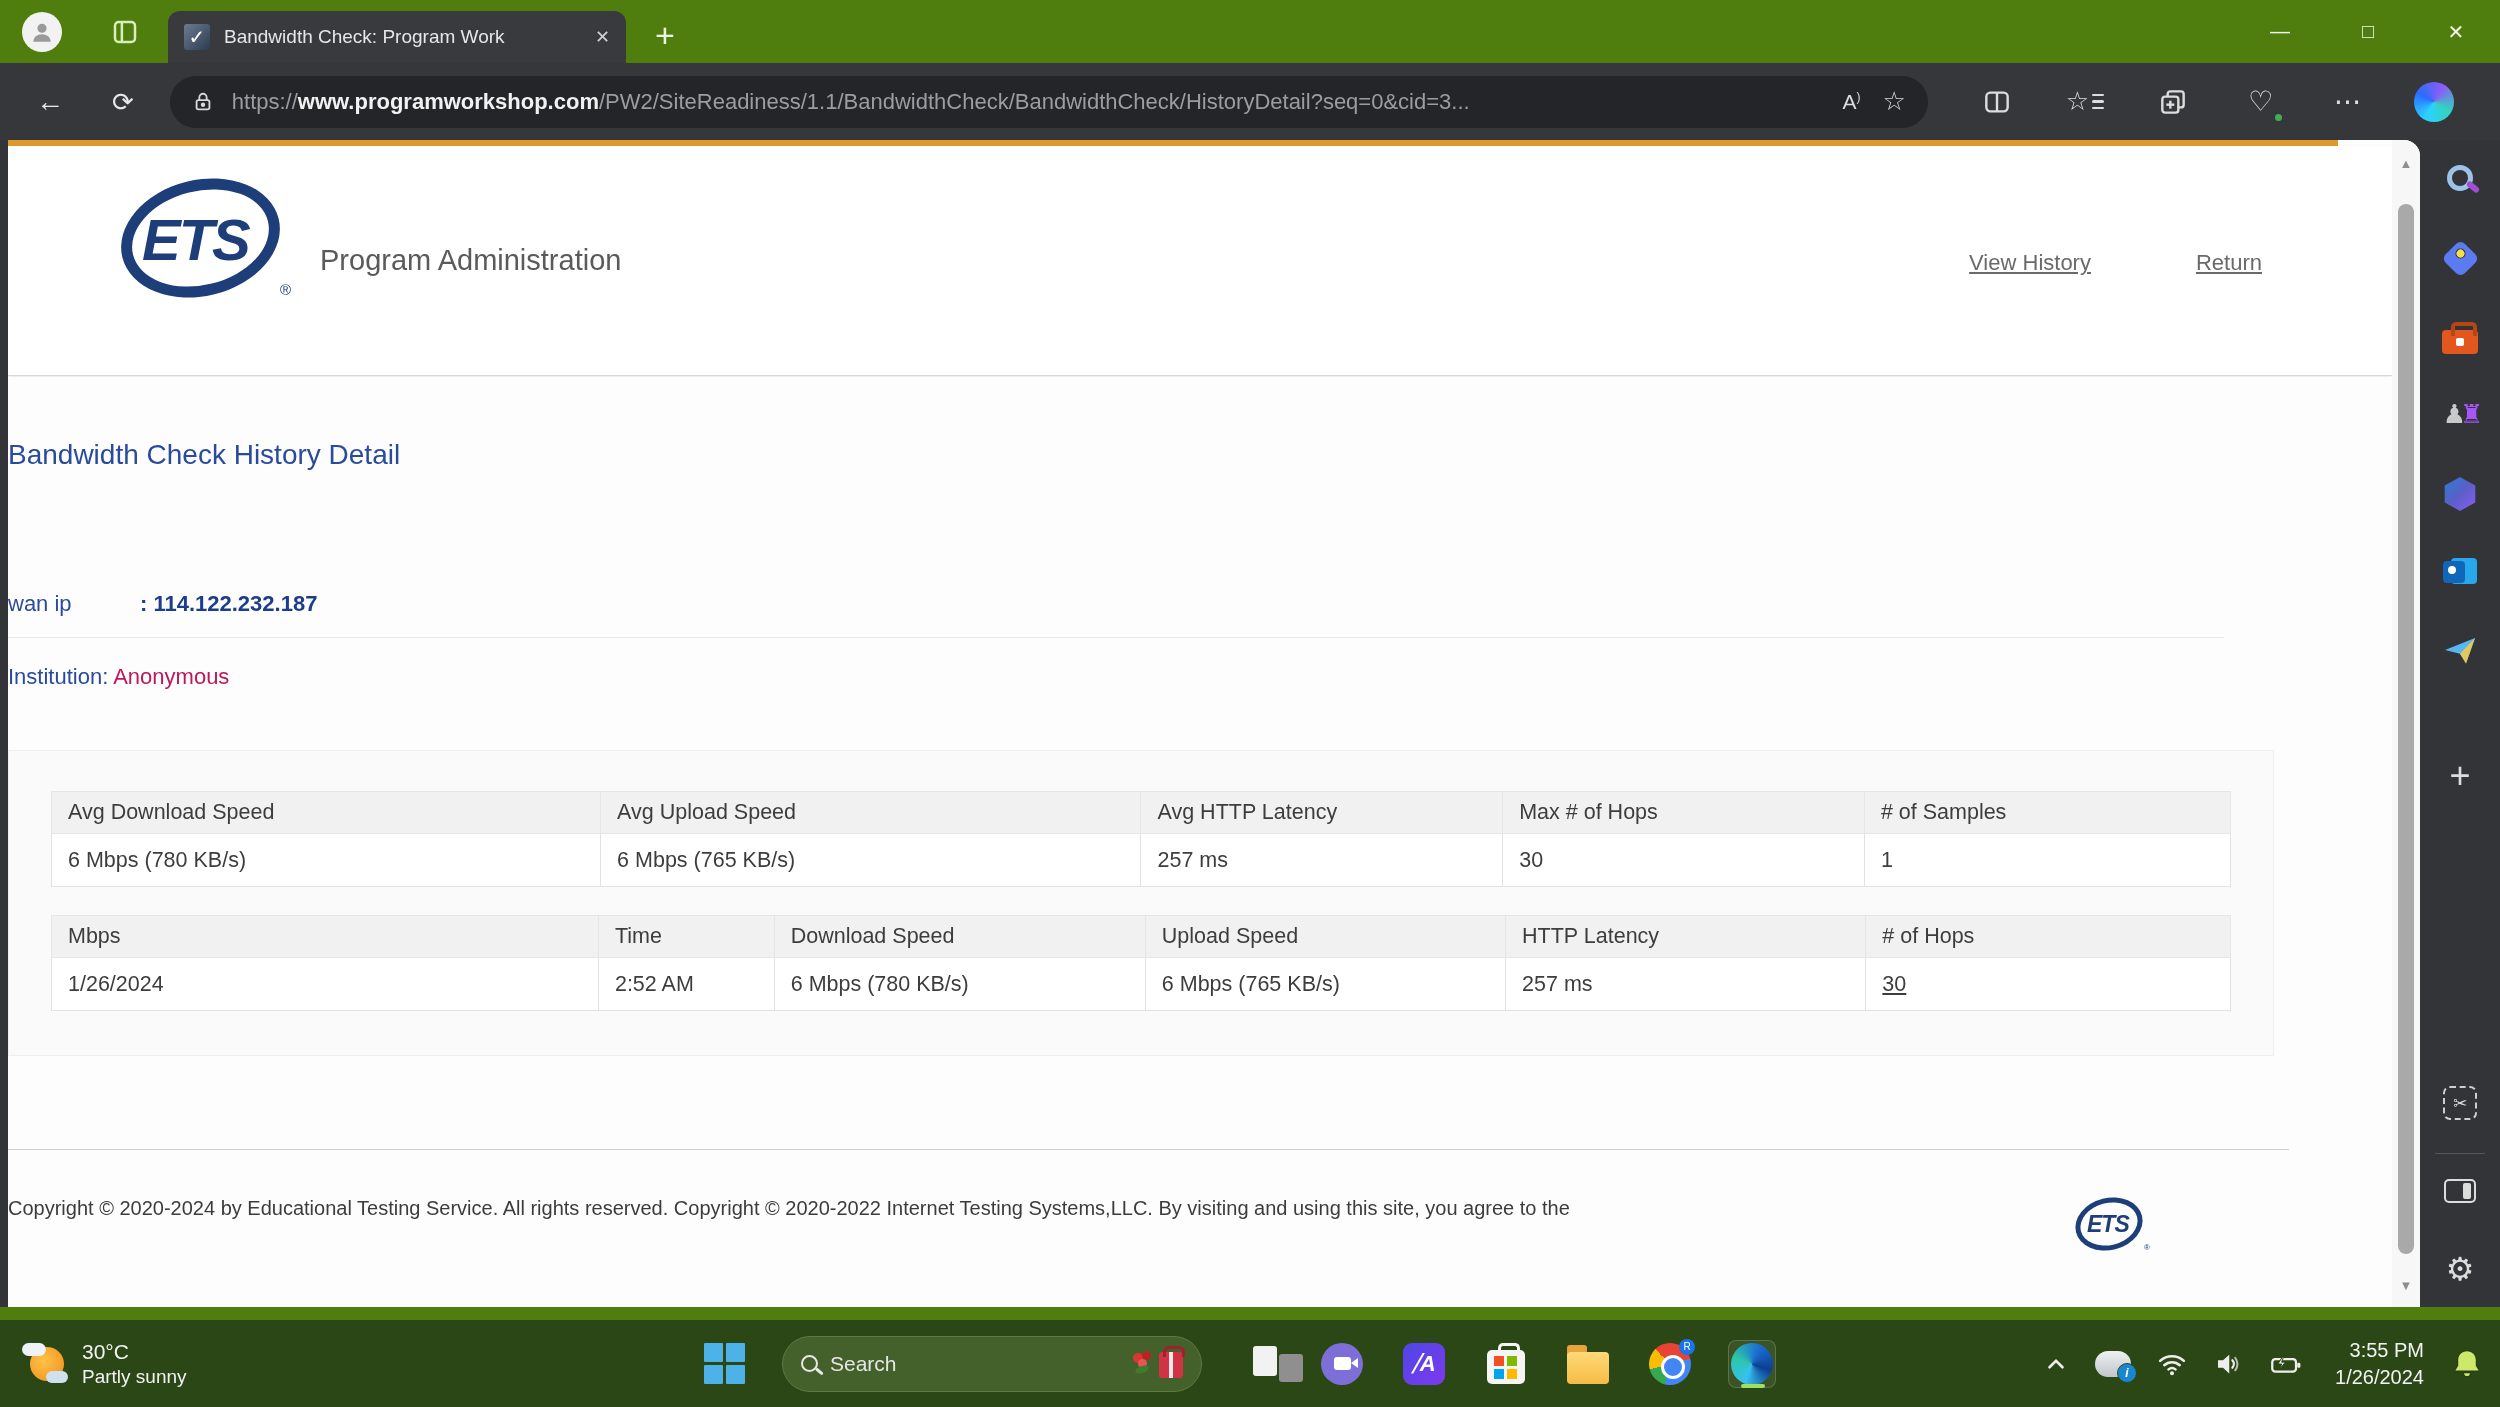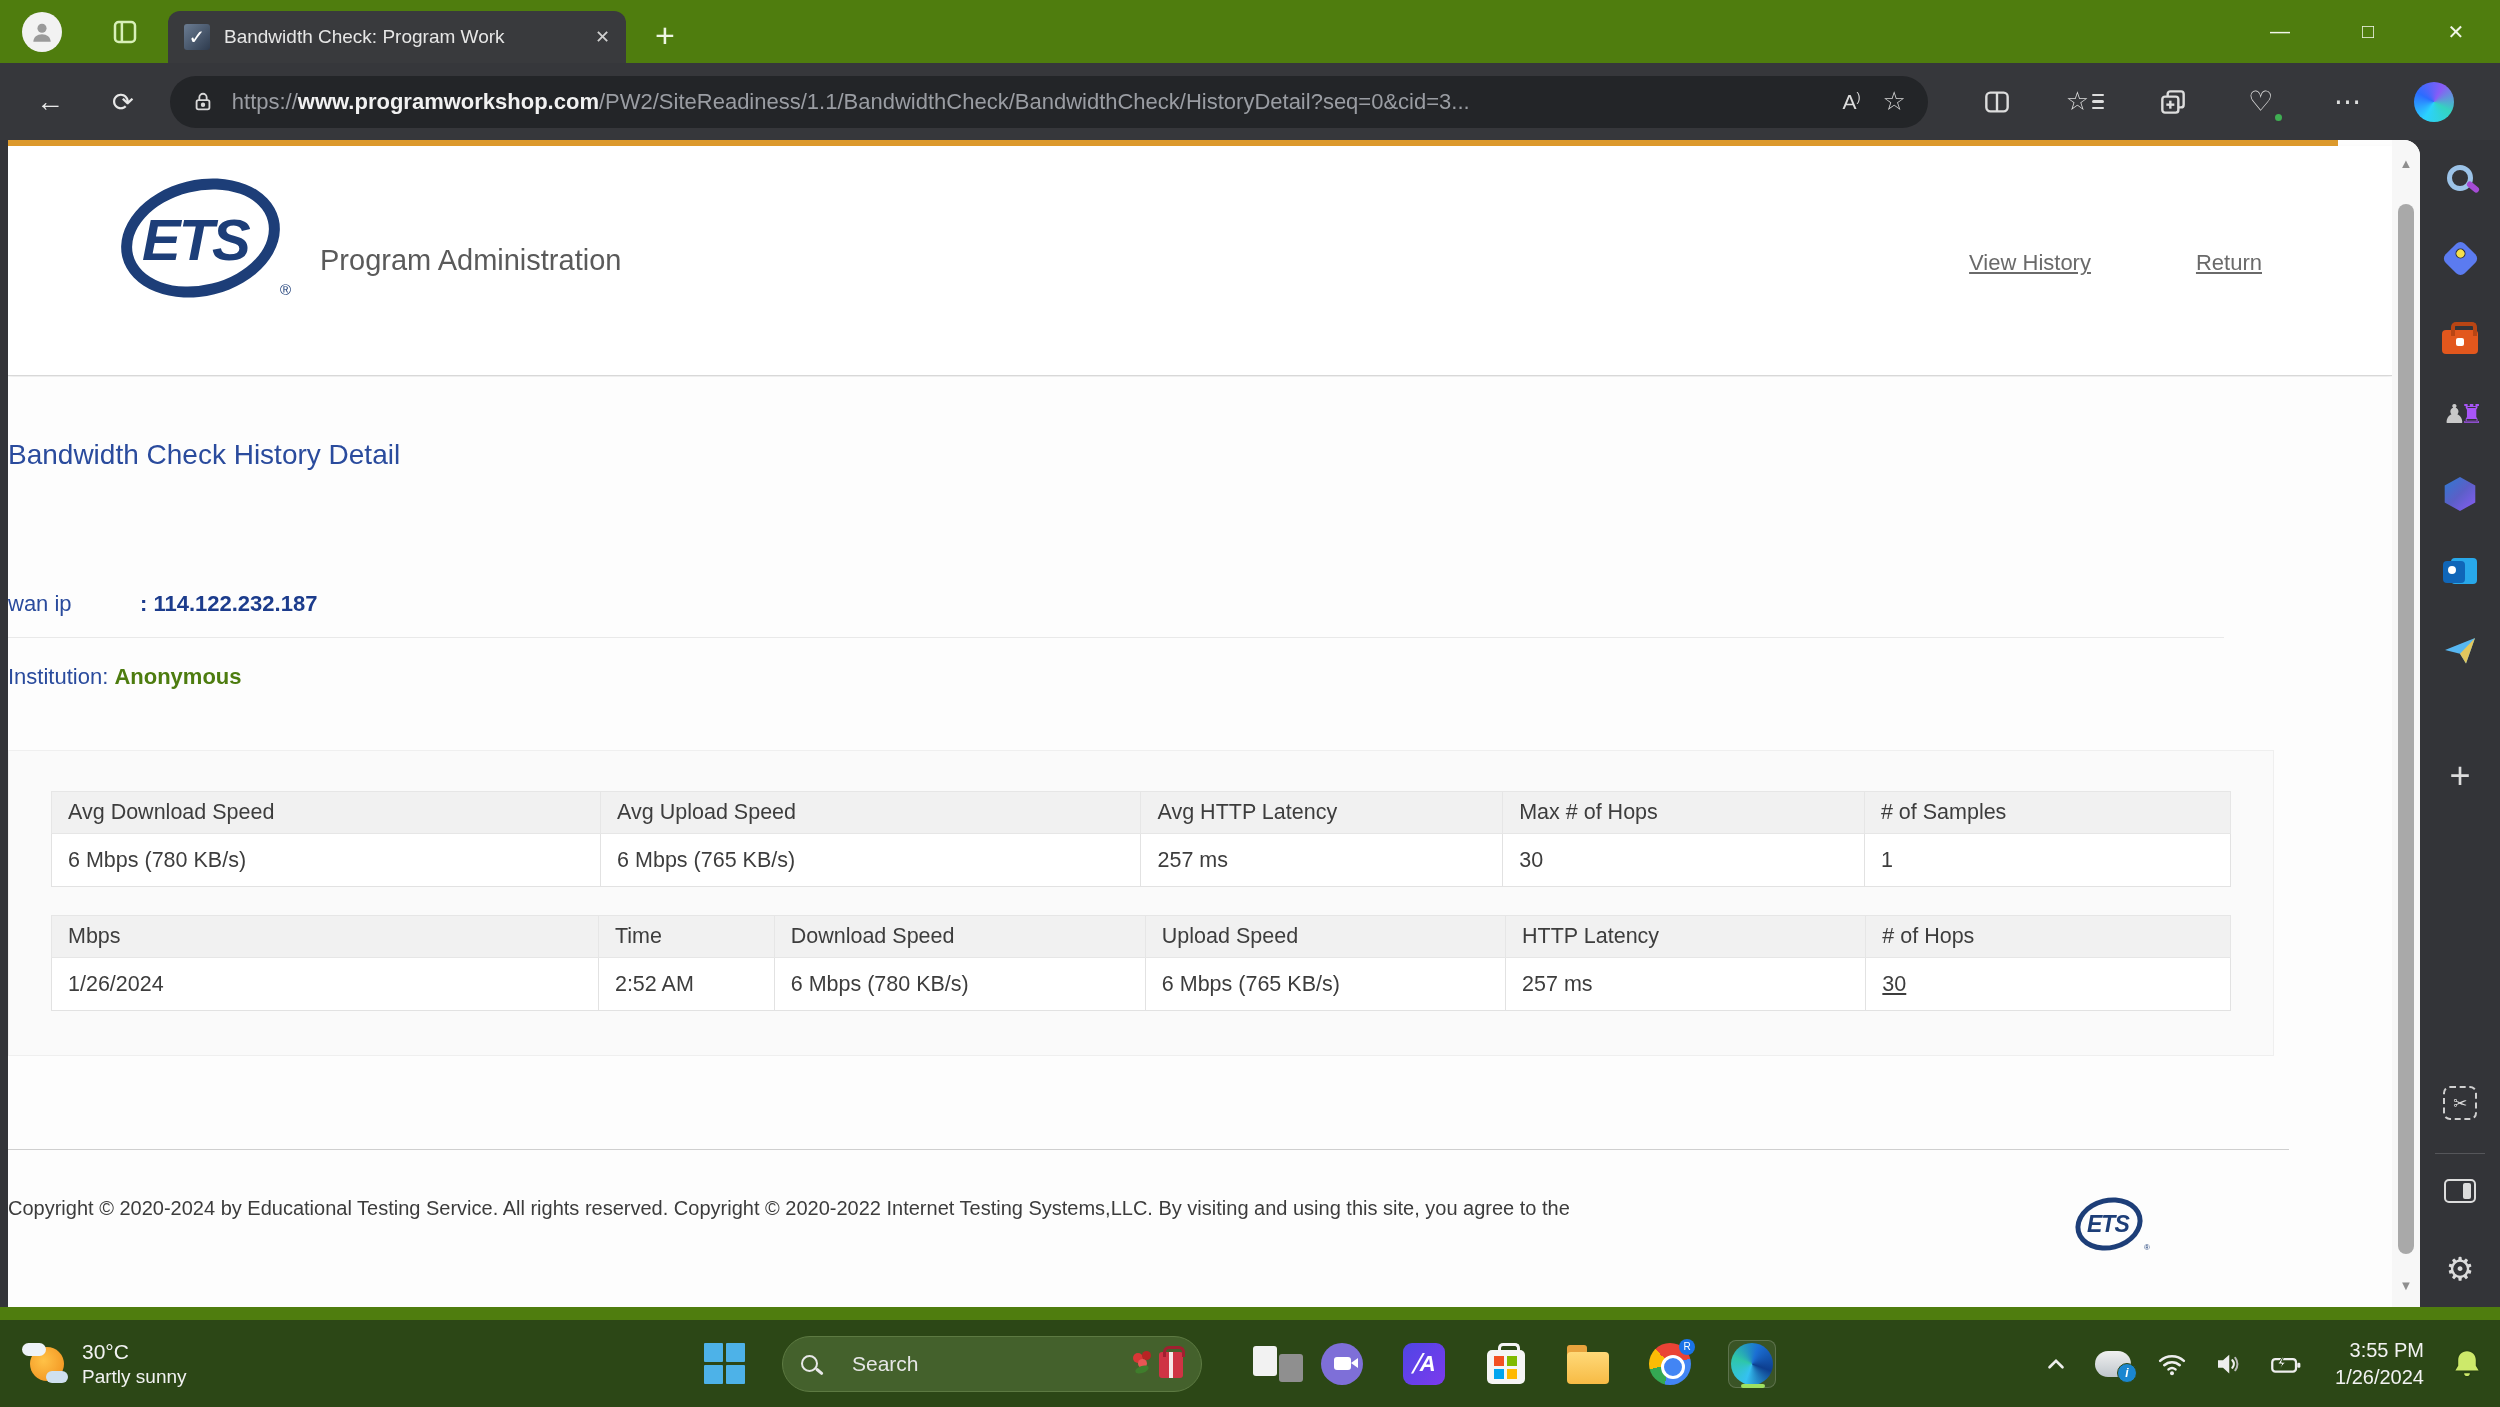--- a/index.html
+++ b/index.html
@@ -55,21 +55,21 @@
   .header-links { position:absolute; right:130px; top:104px; display:flex; gap:105px; }
   .header-links a { font-size:22px; color:#6a6a6a; text-decoration:underline; }
 
   .page-main { position:absolute; top:237px; left:0; right:28px; bottom:0; background:#fdfdfd; }
   .page-title { margin-top:62px; font-size:28px; color:#2a4b9d; font-weight:500; }
   .wan-row { margin-top:120px; font-size:22px; color:#2a4b9d; }
   .wan-label { display:inline-block; width:132px; }
   .wan-value { font-weight:bold; color:#1c3c8c; }
   .thin-hr { margin-top:20px; width:2216px; border-top:1px solid #e9e9e9; }
   .inst-row { margin-top:26px; font-size:22px; color:#2a4b9d; }
-  .inst-value { font-weight:bold; color:#4d7c0f; }
+  .inst-value { font-weight:normal; color:#be185d; }
 
   .tables-panel { margin-top:60px; width:2266px; background:#fafafa; border:1px solid #efefef; padding:40px 42px 44px 42px; }
   table { width:100%; border-collapse:collapse; font-size:21.5px; color:#3d3d3d; table-layout:fixed; }
   th { font-weight:normal; text-align:left; background:#f1f1f1; height:42px; padding:0 16px; border:1px solid #e6e6e6; }
   td { background:#ffffff; height:53px; padding:0 16px; border:1px solid #e2e2e2; }
   .t-summary col:nth-child(1){width:25.2%;} .t-summary col:nth-child(2){width:24.8%;}
   .t-summary col:nth-child(3){width:16.6%;} .t-summary col:nth-child(4){width:16.6%;}
   .t-summary col:nth-child(5){width:16.8%;}
   .t-history col:nth-child(1){width:25.2%;} .t-history col:nth-child(2){width:8.1%;}
   .t-history col:nth-child(3){width:17.1%;} .t-history col:nth-child(4){width:16.6%;}
@@ -127,21 +127,21 @@
   .weather-txt { margin-left:14px; color:#f2f2f2; }
   .weather-temp { font-size:21px; }
   .weather-cond { font-size:19px; margin-top:2px; }
 
   .tb-center { position:absolute; left:700px; top:0; height:87px; display:flex; align-items:center; gap:34px; }
   .start { display:grid; grid-template-columns:19px 19px; grid-template-rows:19px 19px; gap:3px; }
   .start i { background:#4db2e8; border-radius:1px; }
   .search-pill { width:420px; height:56px; background:#44612c; border:1px solid #5d7a42; border-radius:28px; display:flex; align-items:center; padding:0 18px; }
   .mag-sm { position:relative; width:17px; height:17px; border:2.5px solid #e8e8e8; border-radius:50%; flex:none; }
   .mag-sm::after { content:""; position:absolute; width:9px; height:2.5px; background:#e8e8e8; border-radius:2px; right:-8px; bottom:-2px; transform:rotate(40deg); }
-  .search-txt { margin-left:34px; color:#e6e6e6; font-size:21px; flex:1; }
+  .search-txt { margin-left:12px; color:#e6e6e6; font-size:21px; flex:1; }
   .festive { display:flex; align-items:center; gap:4px; flex:none; }
   .bouquet { position:relative; width:24px; height:26px; }
   .bouquet i { position:absolute; border-radius:50%; }
   .bouquet .f1 { left:2px; top:2px; width:10px; height:10px; background:#d93636; }
   .bouquet .f2 { left:11px; top:0; width:9px; height:9px; background:#b82424; }
   .bouquet .f3 { left:7px; top:8px; width:9px; height:9px; background:#e85555; }
   .bouquet .leaf { left:4px; top:15px; width:14px; height:7px; background:#3f7d2c; border-radius:50%; transform:rotate(-20deg); }
   .gift { position:relative; width:24px; height:26px; background:#cf3344; border-radius:3px; margin-top:2px; }
   .gift::before { content:""; position:absolute; left:10px; top:0; bottom:0; width:4px; background:#f6e7e9; }
   .gift::after { content:""; position:absolute; left:4px; top:-6px; width:16px; height:8px; border:3px solid #a02030; border-bottom:none; border-radius:6px 6px 0 0; }

